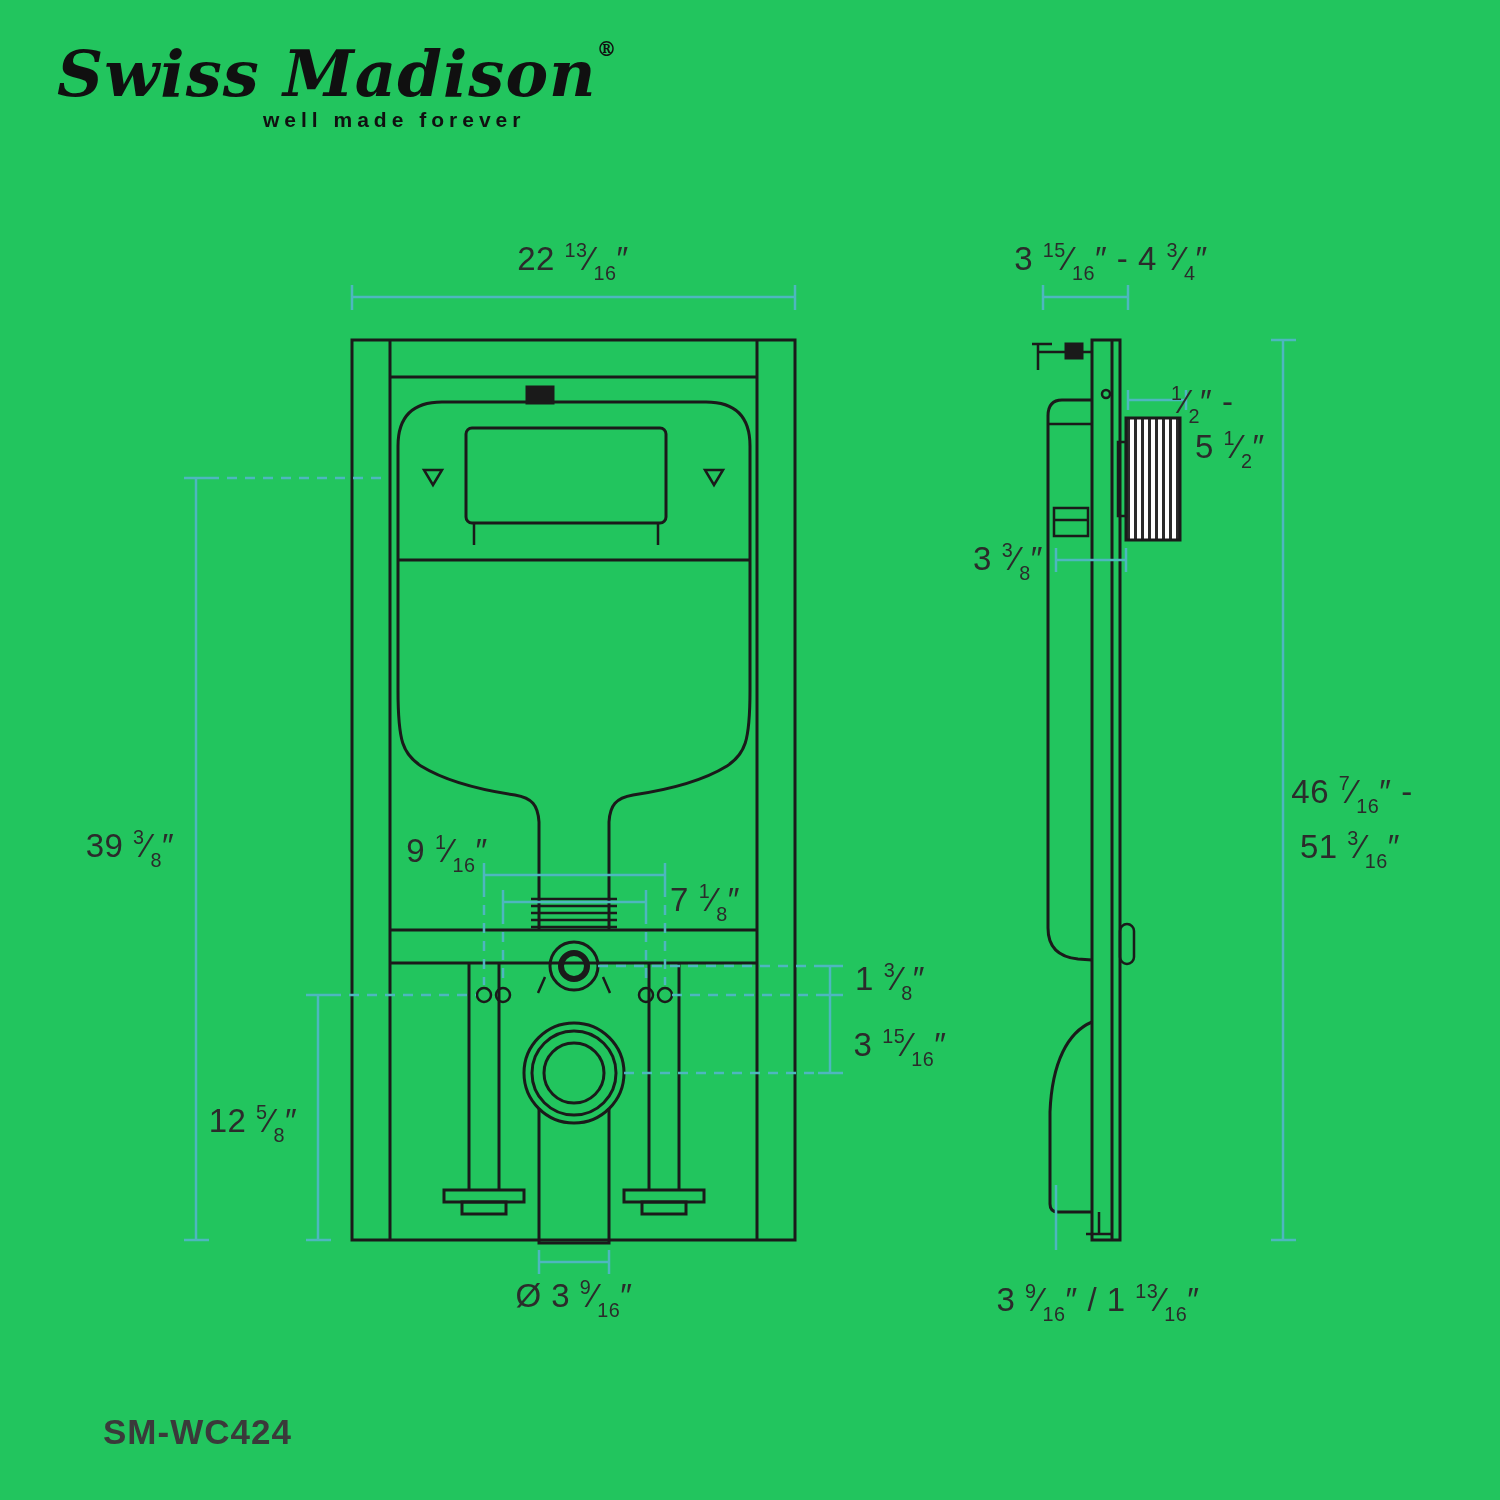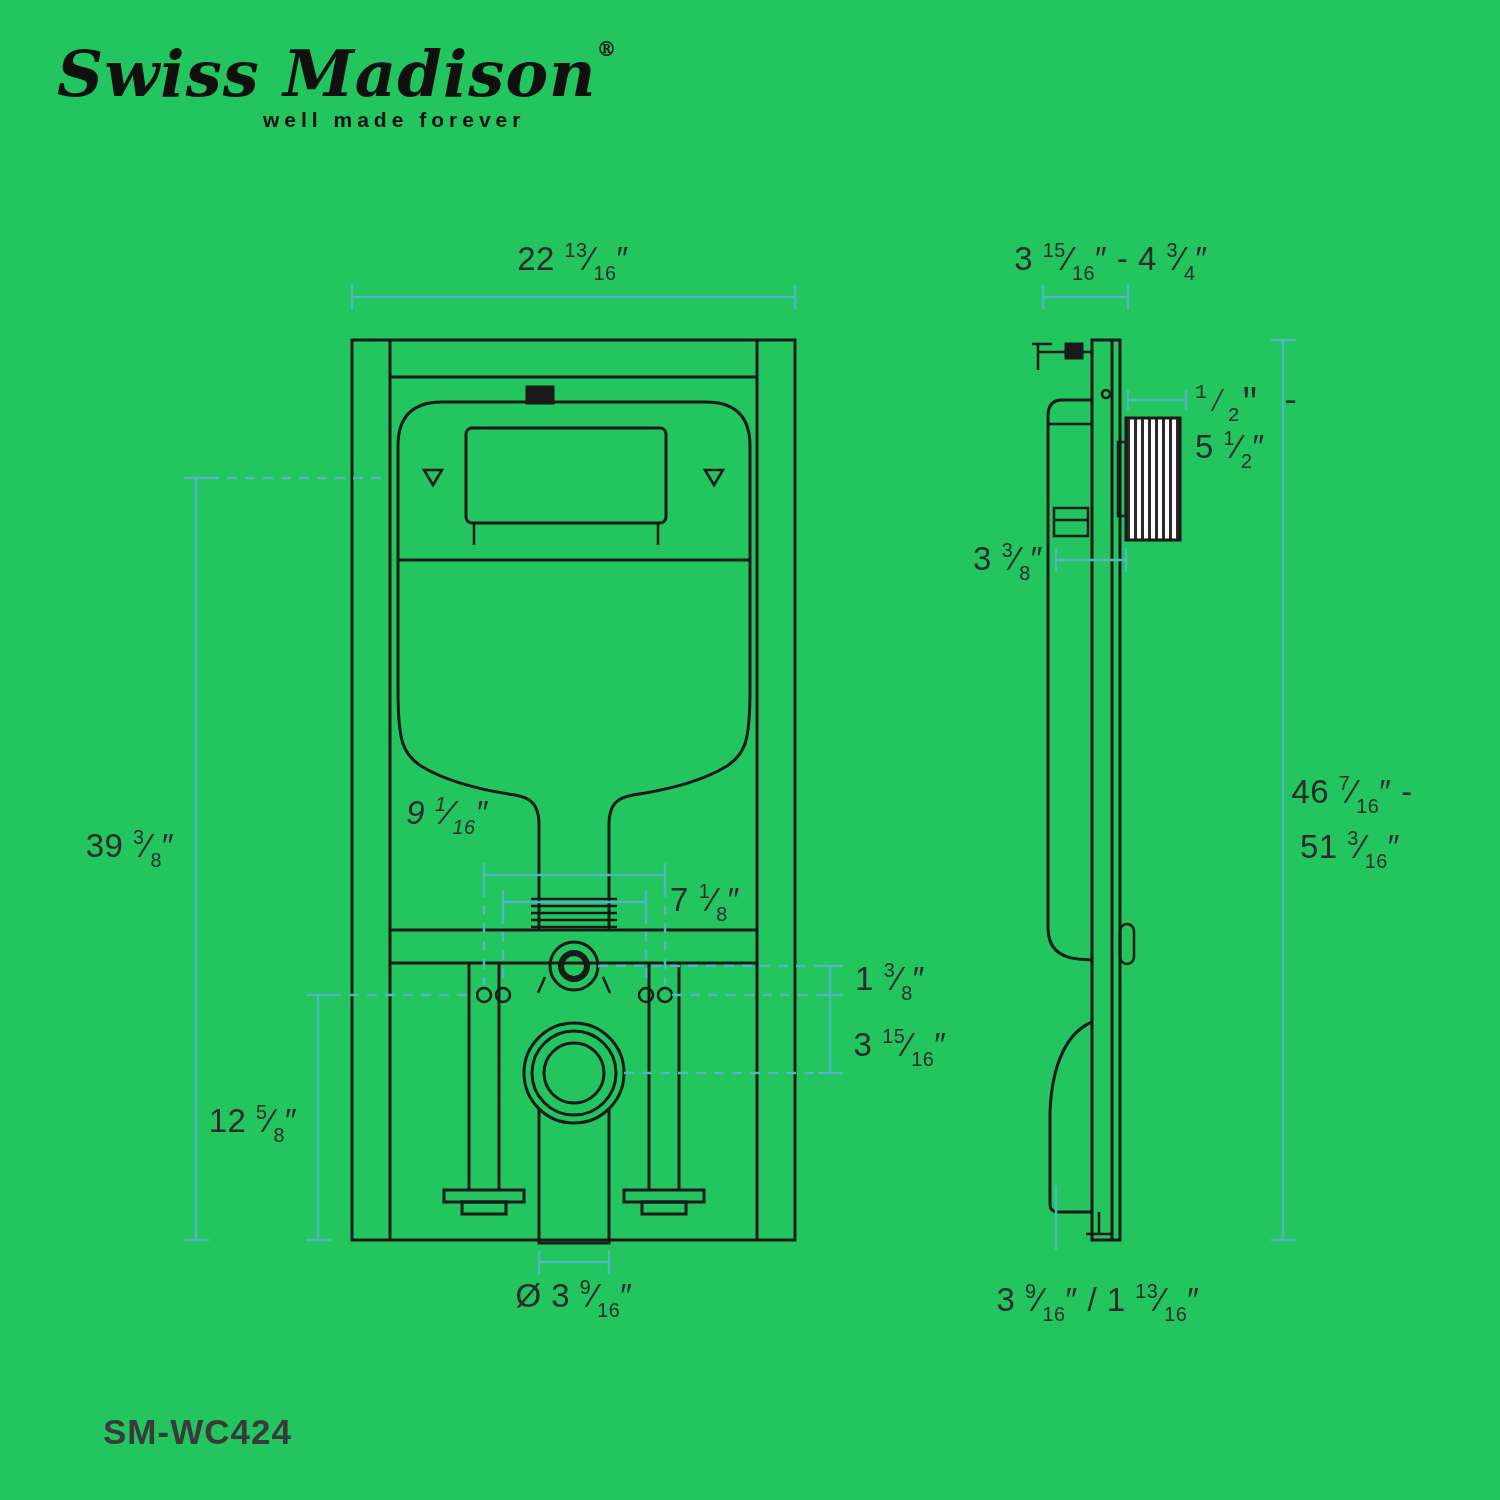--- a/index.html
+++ b/index.html
@@ -126,25 +126,25 @@
     </g>
   </svg>
 
   <div class="label logo-script" style="left:57px;top:36px;">
     <span>Swiss Madison</span><span class="logo-reg">®</span>
   </div>
   <div class="label logo-tagline" style="left:263px;top:108px;">well made forever</div>
 
   <div class="label dim-label centered" style="left:573px;top:240px;">22 <sup>13</sup>⁄<sub>16</sub>″</div>
   <div class="label dim-label centered" style="left:1111px;top:240px;">3 <sup>15</sup>⁄<sub>16</sub>″ - 4 <sup>3</sup>⁄<sub>4</sub>″</div>
-  <div class="label dim-label" style="left:1195px;top:383px;font-family:Liberation Mono, monospace;"><sup>1</sup>⁄<sub>2</sub>″ -</div>
+  <div class="label dim-label" style="left:1171px;top:383px;"><sup>1</sup>⁄<sub>2</sub>″ -</div>
   <div class="label dim-label" style="left:1195px;top:428px;">5 <sup>1</sup>⁄<sub>2</sub>″</div>
   <div class="label dim-label centered" style="left:1008px;top:540px;">3 <sup>3</sup>⁄<sub>8</sub>″</div>
   <div class="label dim-label centered" style="left:130px;top:827px;">39 <sup>3</sup>⁄<sub>8</sub>″</div>
-  <div class="label dim-label centered" style="left:447px;top:794px;font-style:italic;">9 <sup>1</sup>⁄<sub>16</sub>″</div>
+  <div class="label dim-label centered" style="left:447px;top:832px;">9 <sup>1</sup>⁄<sub>16</sub>″</div>
   <div class="label dim-label centered" style="left:705px;top:881px;">7 <sup>1</sup>⁄<sub>8</sub>″</div>
   <div class="label dim-label centered" style="left:890px;top:960px;text-align:right;">1 <sup>3</sup>⁄<sub>8</sub>″</div>
   <div class="label dim-label centered" style="left:900px;top:1014px;margin-top:12px;">3 <sup>15</sup>⁄<sub>16</sub>″</div>
   <div class="label dim-label centered" style="left:253px;top:1102px;">12 <sup>5</sup>⁄<sub>8</sub>″</div>
   <div class="label dim-label centered" style="left:1352px;top:773px;">46 <sup>7</sup>⁄<sub>16</sub>″ -</div>
   <div class="label dim-label centered" style="left:1350px;top:828px;">51 <sup>3</sup>⁄<sub>16</sub>″</div>
   <div class="label dim-label centered" style="left:574px;top:1277px;text-align:center;">Ø 3 <sup>9</sup>⁄<sub>16</sub>″</div>
   <div class="label dim-label centered" style="left:1098px;top:1281px;">3 <sup>9</sup>⁄<sub>16</sub>″ / 1 <sup>13</sup>⁄<sub>16</sub>″</div>
 
   <div class="label model-label" style="left:103px;top:1412px;">SM-WC424</div>

